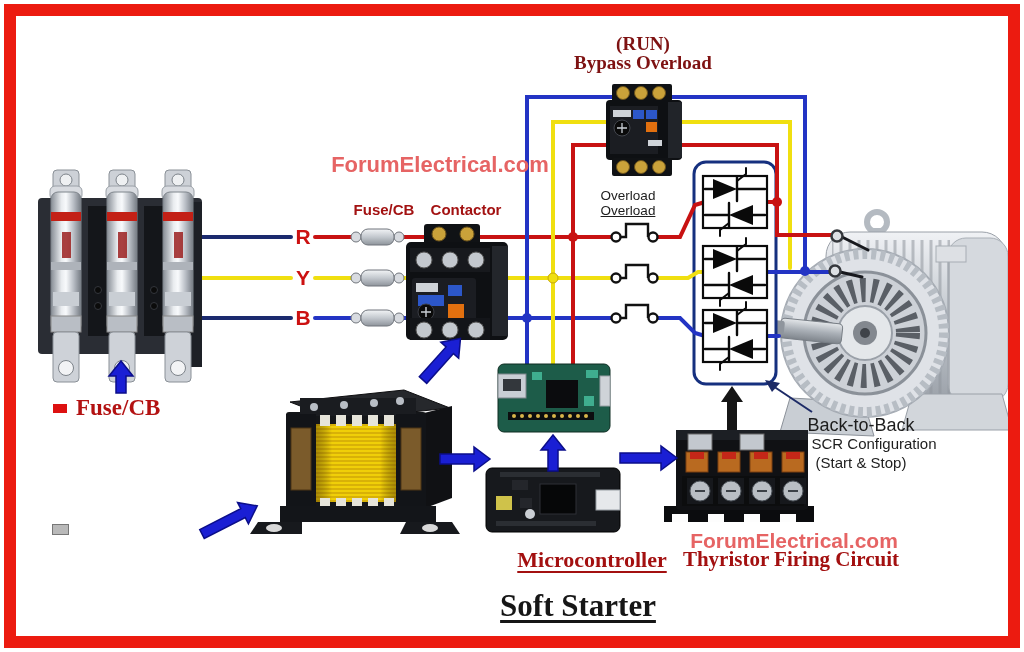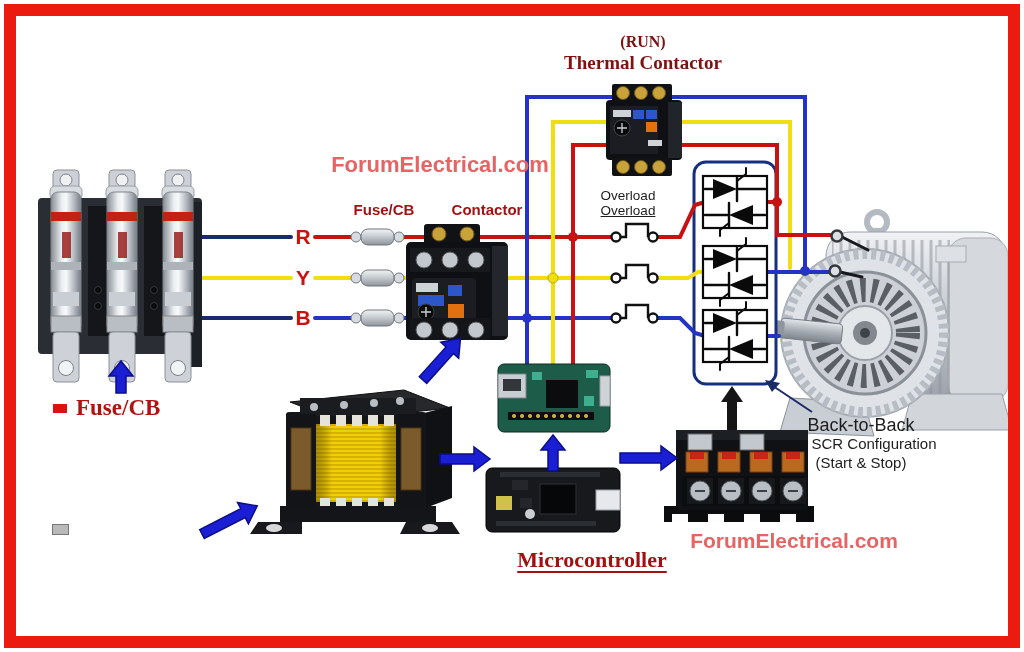--- a/index.html
+++ b/index.html
@@ -435,43 +435,45 @@
   </g>
   <g transform="translate(732,430) rotate(-90)">
     <path d="M0 -5 L28 -5 L28 -11 L44 0 L28 11 L28 5 L0 5 Z" fill="#151515"></path>
   </g>
   <g>
     <path d="M812 412 L770 384" stroke="#1c2a66" stroke-width="2" fill="none"></path>
     <polygon points="765,380 780,383 772,392" fill="#1c2a66"></polygon>
   </g>
 </svg>
 
-<div class="lbl serifb maroon" style="left:643px;top:34px;font-size:16px;">(RUN)</div>
-<div class="lbl serifb maroon" style="left:643px;top:53px;font-size:19px;">Thermal Contactor</div>
+<div class="lbl serifb maroon" style="left:643px;top:34px;font-size:19px;">(RUN)</div>
+<div class="lbl serifb maroon" style="left:643px;top:53px;font-size:19px;">Bypass Overload</div>
 
 <div class="lbl sansb pink" style="left:440px;top:153px;font-size:22px;">ForumElectrical.com</div>
 
 <div class="lbl sansb labelred" style="left:384px;top:202px;font-size:15px;">Fuse/CB</div>
-<div class="lbl sansb labelred" style="left:466px;top:202px;font-size:15px;margin-left:21px;">Contactor</div>
+<div class="lbl sansb labelred" style="left:466px;top:202px;font-size:15px;">Contactor</div>
 
 <div class="lbl ink" style="left:628px;top:189px;font-size:13.5px;">Overload</div>
 <div class="lbl ink" style="left:628px;top:204px;font-size:13.5px;text-decoration:underline;">Overload</div>
 
 <div class="lbl sansb brightred" style="left:303px;top:226px;font-size:21px;">R</div>
 <div class="lbl sansb brightred" style="left:303px;top:267px;font-size:21px;">Y</div>
 <div class="lbl sansb brightred" style="left:303px;top:307px;font-size:21px;">B</div>
 
 <div class="legend-sq" style="left:53px;top:404px;width:14px;height:9px;background:#dd1111;"></div>
 <div class="lbl-left serifb" style="left:76px;top:396px;font-size:23px;color:#b31212;">Fuse/CB</div>
 
 <div class="legend-sq" style="left:52px;top:524px;width:15px;height:9px;background:#b9b9b9;border:1px solid #777;"></div>
 
 <div class="lbl ink" style="left:861px;top:416px;font-size:18px;text-align:right;">Back-to-Back</div>
 <div class="lbl ink" style="left:866px;top:436px;font-size:15px;margin-left:8px;">SCR Configuration</div>
 <div class="lbl ink" style="left:861px;top:455px;font-size:15px;">(Start &amp; Stop)</div>
 
 <div class="lbl sansb pink" style="left:794px;top:530px;font-size:21px;">ForumElectrical.com</div>
+<div class="lbl serifb" style="left:791px;top:548px;font-size:21px;color:#a31010;">Thyristor Firing Circuit</div>
 
 <div class="lbl serifb und" style="left:560px;top:548px;font-size:22px;color:#a31010;margin-left:32px;">Microcontroller</div>
 
+<div class="lbl serifb und" style="left:578px;top:590px;font-size:31px;color:#161616;text-decoration-thickness:3px;">Soft Starter</div>
 
 <div id="frame"></div>
 </div>
 
 </body></html>

